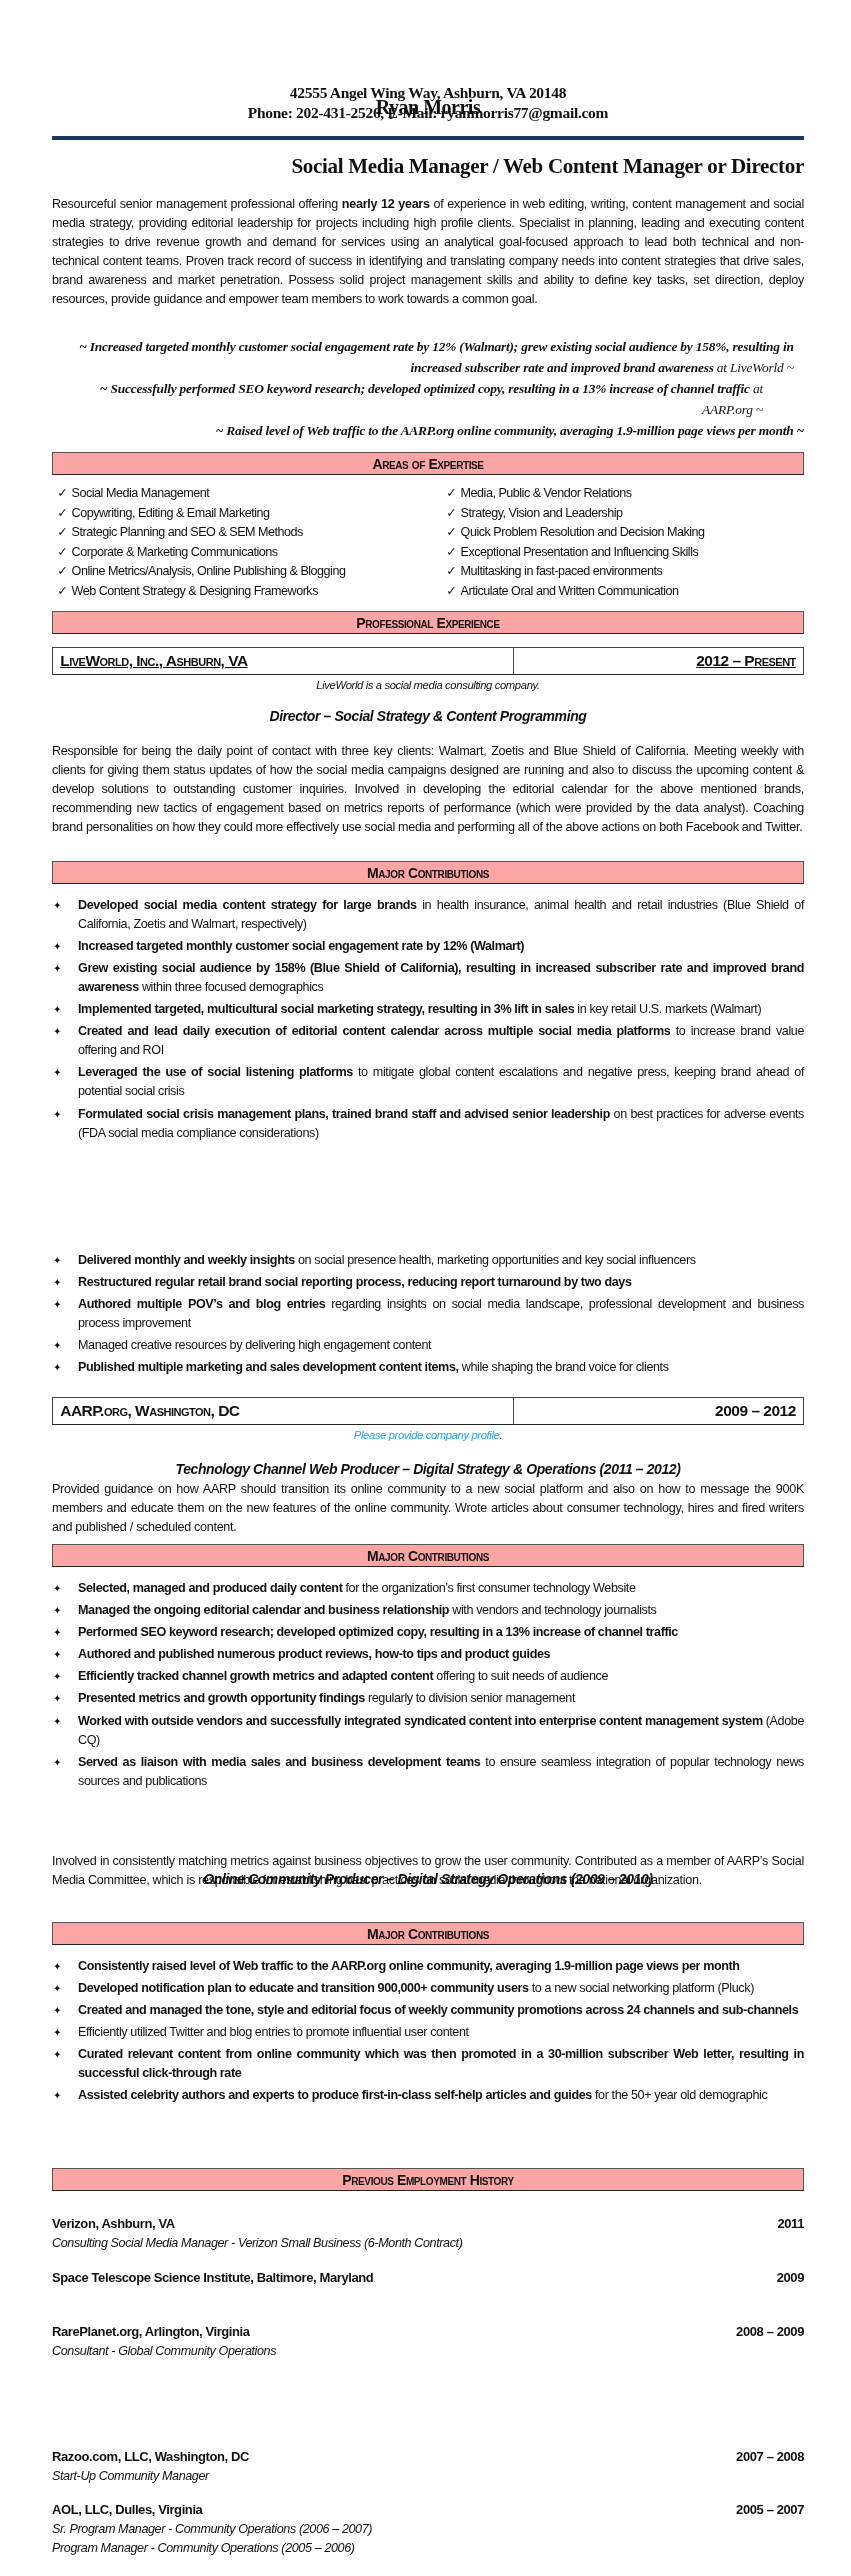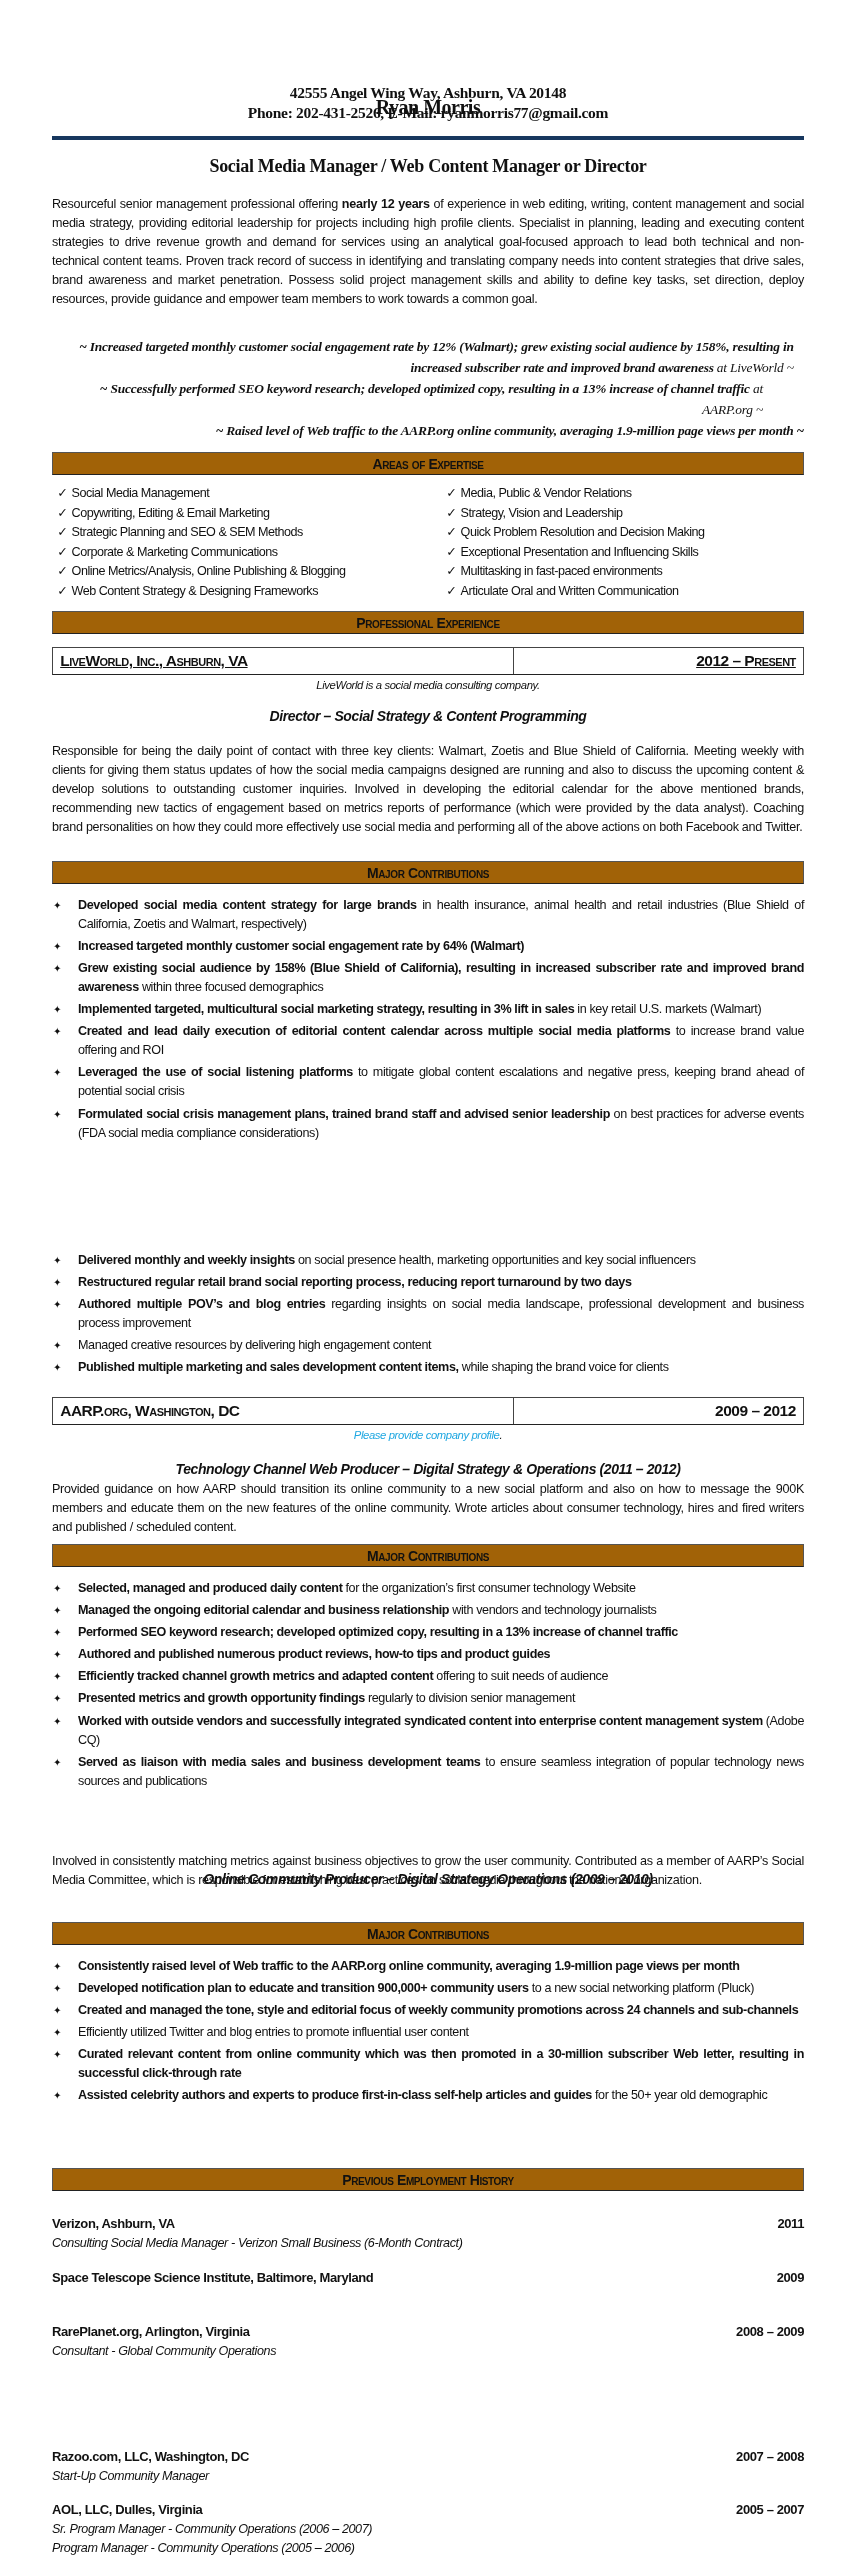--- a/index.html
+++ b/index.html
@@ -6,29 +6,29 @@
   body { width: 852px; height: 3615px; position: relative; overflow: hidden; color: #111; }
   .page { position: absolute; left: 52px; width: 752px; top: 0; }
   .serif { font-family: "Liberation Serif", "DejaVu Serif", serif; }
   .sans { font-family: "Liberation Sans", "DejaVu Sans", sans-serif; }
   .abs { position: absolute; left: 0; width: 752px; }
   .center { text-align: center; }
 
   .name { font-size: 20px; font-weight: bold; line-height: 31px; letter-spacing: -0.5px; margin-top: 40px; }
   .contact { font-size: 15.5px; font-weight: bold; line-height: 19.6px; letter-spacing: -0.3px; }
   .rule { height: 3.6px; background: #17375e; }
-  .headline { font-size: 18px; font-weight: bold; line-height: 23px; letter-spacing: -0.3px; }
+  .headline { font-size: 21px; font-weight: bold; line-height: 23px; letter-spacing: -0.3px; text-align: right; }
 
   .para { font-size: 12.6px; line-height: 19px; text-align: justify; letter-spacing: -0.3px; }
   .para b { font-weight: bold; }
 
   .hl { font-size: 13.4px; font-style: italic; font-weight: bold; line-height: 21px; text-align: right; letter-spacing: -0.2px; }
   .hl .plain { font-weight: normal; }
 
-  .bar { background: #a16207; border: 1px solid #555; border-bottom-width: 1.5px; border-bottom-color: #222; height: 23px;
+  .bar { background: #fca5a5; border: 1px solid #555; border-bottom-width: 1.5px; border-bottom-color: #222; height: 23px;
          display: flex; align-items: center; justify-content: center; box-sizing: border-box; }
   .bar span { font-family: "Liberation Sans", sans-serif; font-weight: bold; font-variant: small-caps; font-size: 14px; letter-spacing: -0.4px; }
 
   .exp-grid { display: grid; grid-template-columns: 389px 361px; row-gap: 0; }
   .exp-item { font-size: 12.6px; line-height: 19.6px; display: flex; letter-spacing: -0.5px; }
   .check { width: 19.6px; flex: none; padding-left: 5.2px; box-sizing: border-box; }
 
   .co-box { border: 1px solid #444; border-bottom-width: 1.5px; border-bottom-color: #222; height: 28px; display: flex; box-sizing: border-box; }
   .co-box .co-name { width: 453px; border-right: 0.8px solid #444; padding-left: 7.2px; display: flex; align-items: center;
                      font-weight: bold; font-variant: small-caps; font-size: 15.5px; letter-spacing: -0.5px; }
@@ -141,21 +141,21 @@
       <span>Major Contributions</span>
     </div>
 
   <ul class="abs sans bullets" style="top:896px;">
     <li>
         <span class="mark">✦</span>
         <span class="txt"><b>Developed social media content strategy for large brands</b><span> in health insurance, animal health and retail industries (Blue Shield of California, Zoetis and Walmart, respectively)</span></span>
       </li>
     <li>
         <span class="mark">✦</span>
-        <span class="txt"><b>Increased targeted monthly customer social engagement rate by 64% (Walmart)</b><span></span></span>
+        <span class="txt"><b>Increased targeted monthly customer social engagement rate by 12% (Walmart)</b><span></span></span>
       </li>
     <li>
         <span class="mark">✦</span>
         <span class="txt"><b>Grew existing social audience by 158% (Blue Shield of California), resulting in increased subscriber rate and improved brand awareness</b><span> within three focused demographics</span></span>
       </li>
     <li>
         <span class="mark">✦</span>
         <span class="txt"><b>Implemented targeted, multicultural social marketing strategy, resulting in 3% lift in sales</b><span> in key retail U.S. markets (Walmart)</span></span>
       </li>
     <li>

